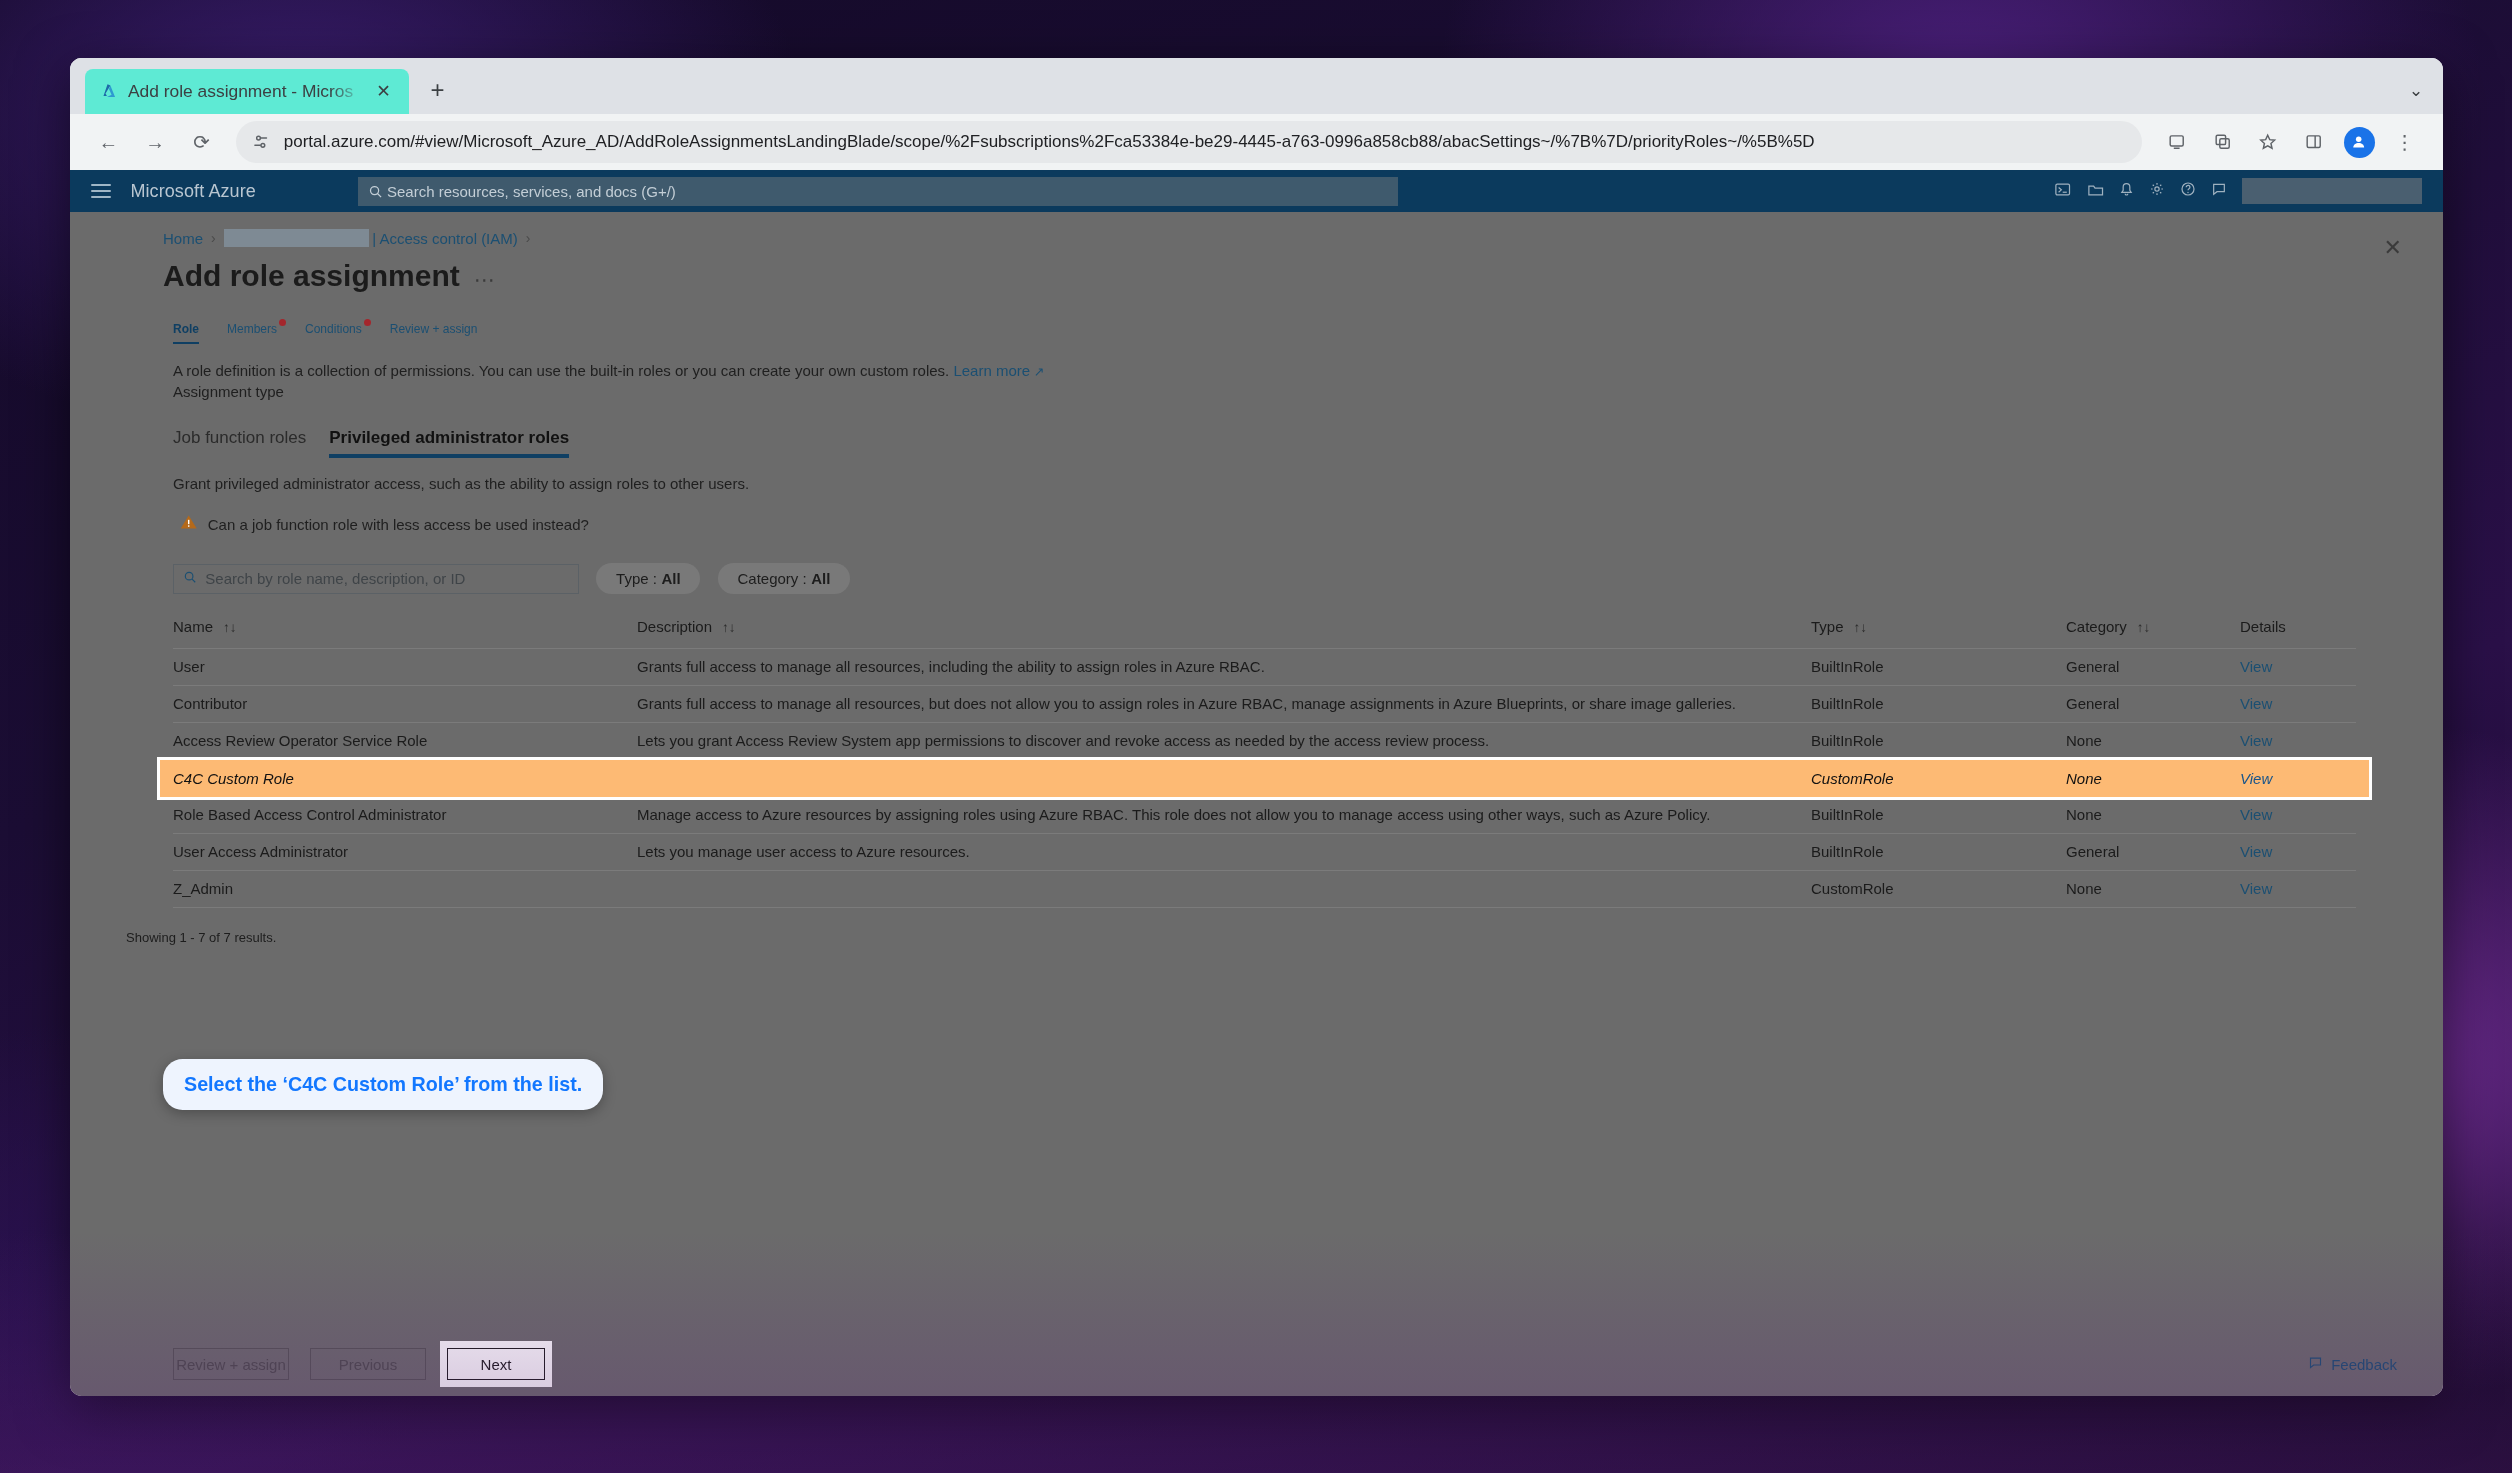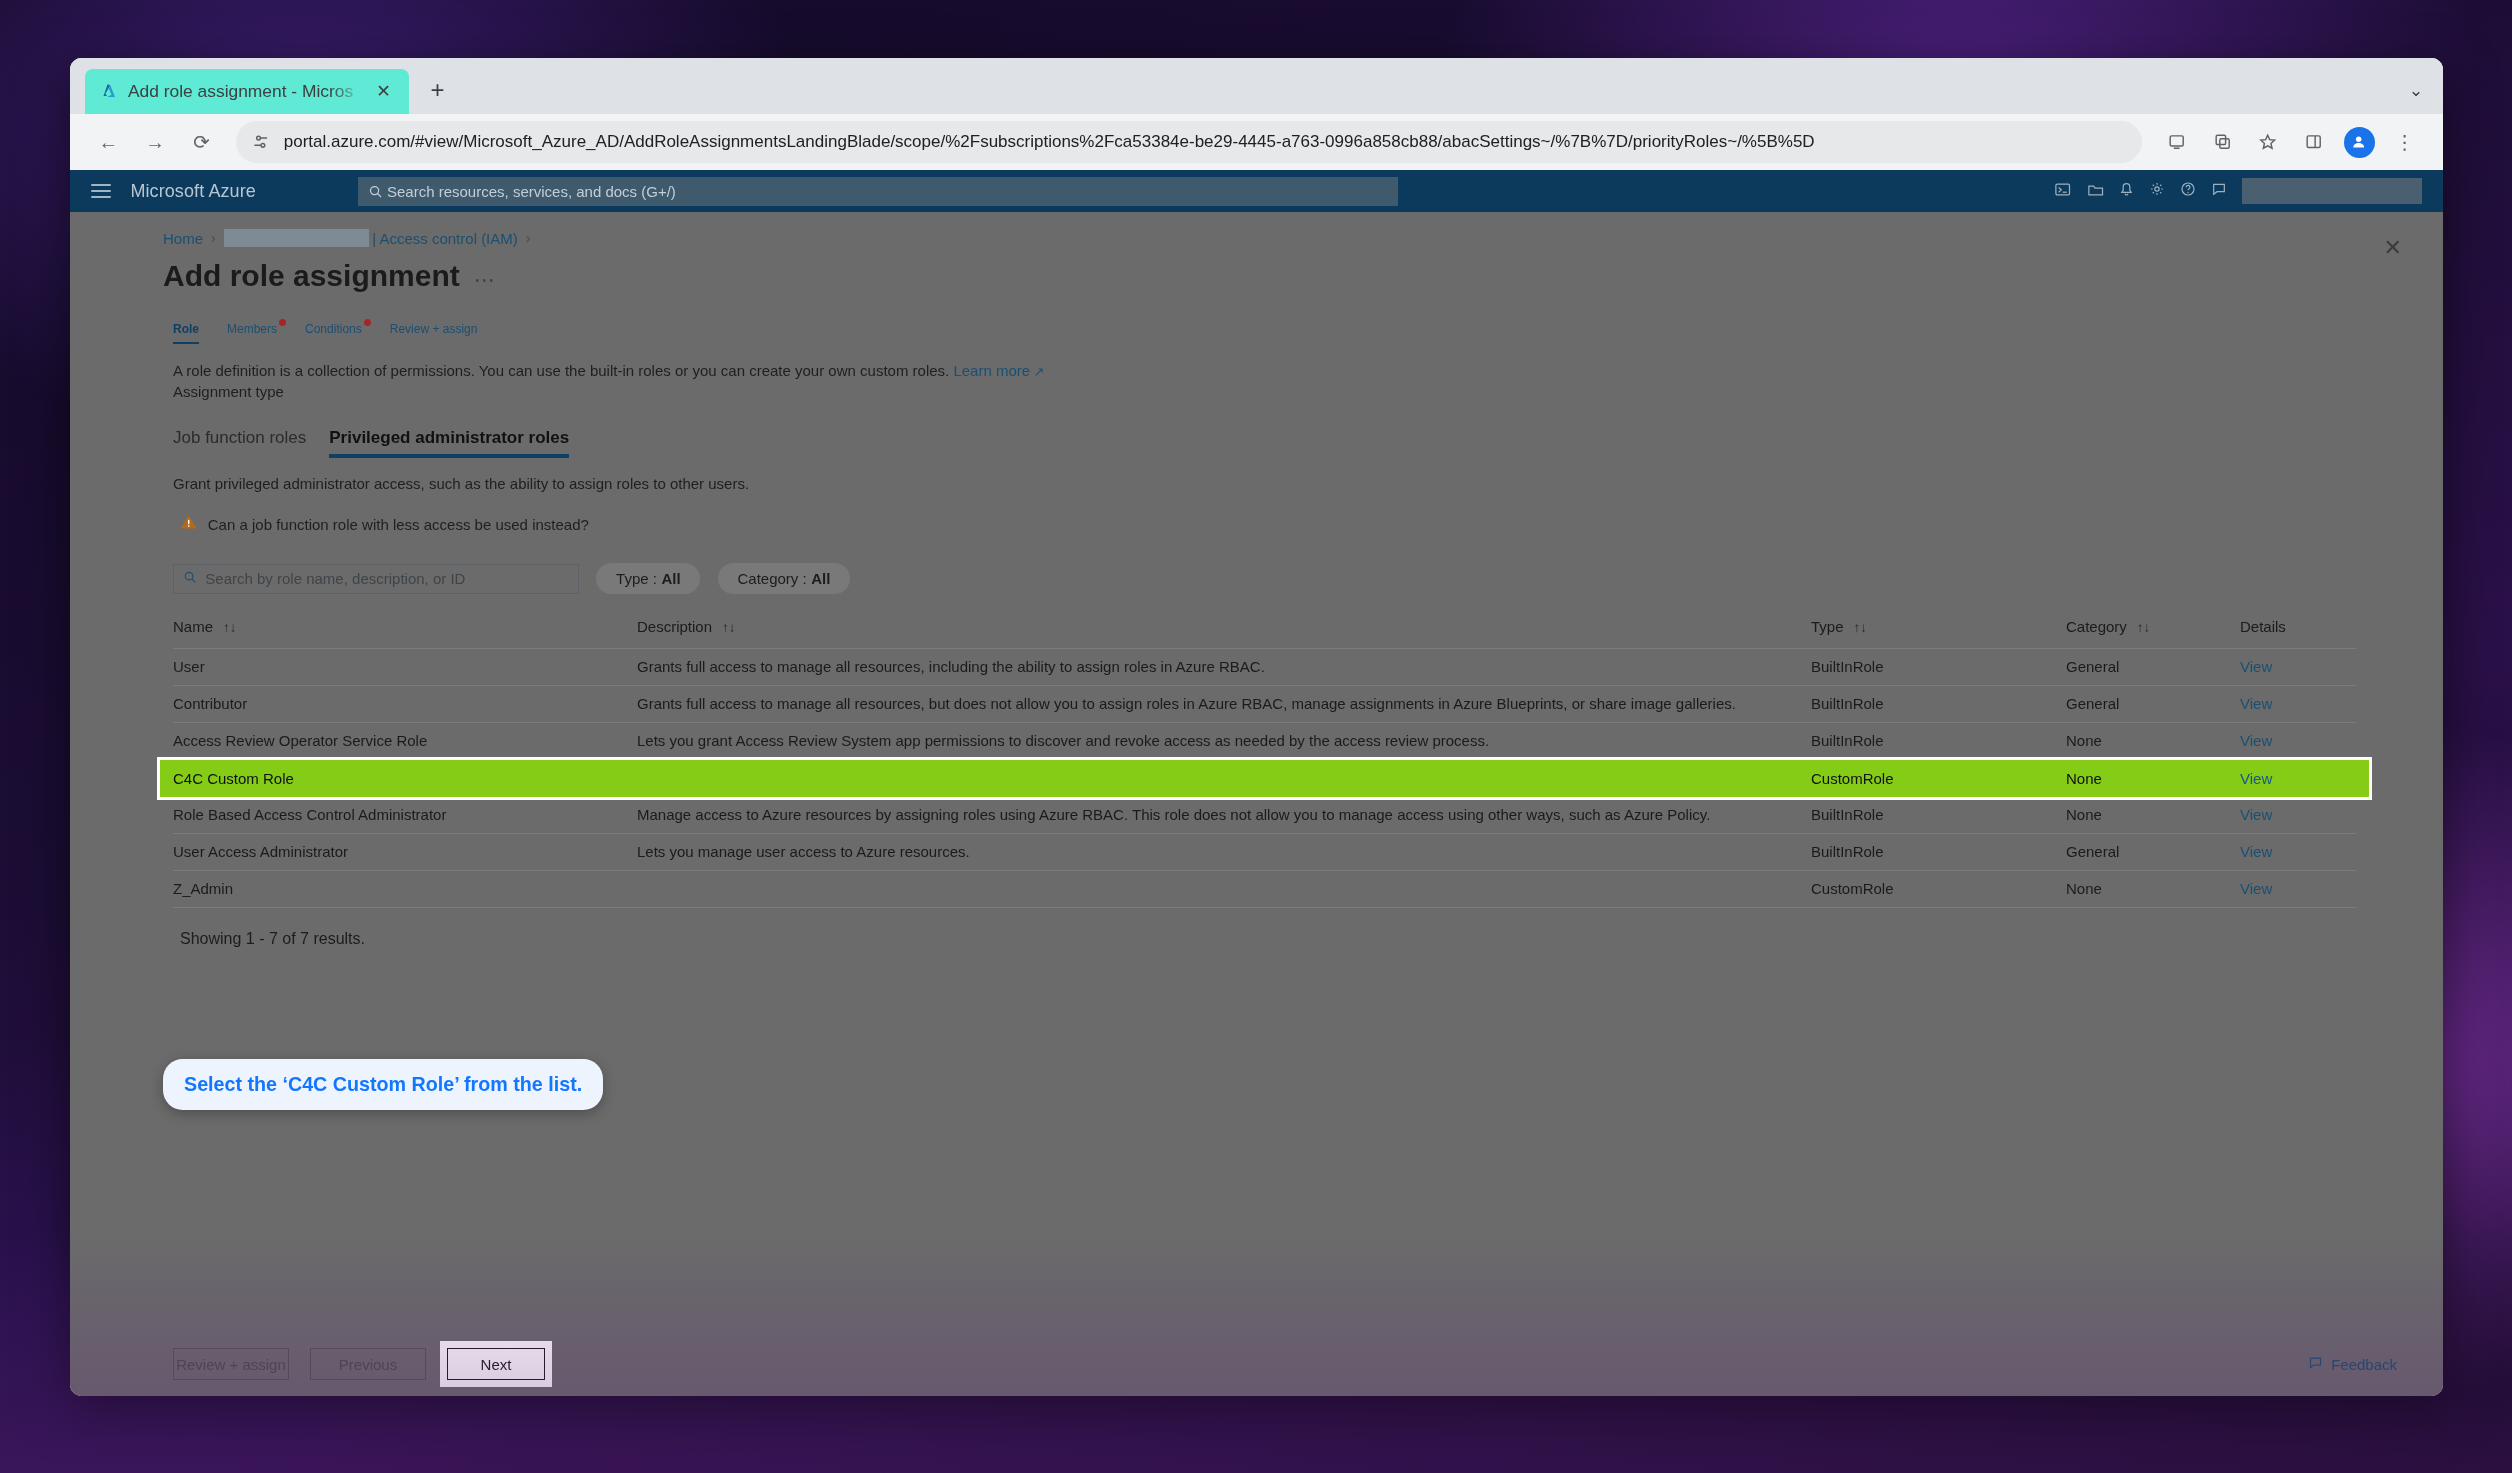--- a/index.html
+++ b/index.html
@@ -291,35 +291,36 @@
   .c-desc  { flex: 1 1 auto; padding-right: 23px; }
   .c-type  { width: 255px; flex: 0 0 255px; }
   .c-cat   { width: 174px; flex: 0 0 174px; }
   .c-det   { width: 116px; flex: 0 0 116px; }
   .sortic { color: #2b2b2b; margin-left: 5.8px; font-size: 13.3px; }
   .viewlink { color: #1b4f72; text-decoration: none; }
 
   
   .trow.spotlight {
     position: relative;
-    background: #84cc16;
+    background: #fdba74;
     color: #111;
     border: none;
     margin: 0 -12.7px;
     padding: 0 12.7px;
     height: 37px;
     outline: 3.5px solid #ffffff;
     z-index: 5;
+    font-style: italic;
   }
   .trow.spotlight .viewlink { color: #18548a; }
   .spot-wrap { position: relative; z-index: 5; }
 
   .results {
-    padding-left: 110px; margin-top: 22px;
-    font-size: 16px; color: #1d1d1d;
+    padding-left: 56px; margin-top: 22px;
+    font-size: 13px; color: #1d1d1d;
   }
 
   
   .callout {
     position: absolute;
     background: #eef4fe;
     border-radius: 19.7px;
     display: flex; align-items: center;
     padding: 0 21px;
     font-size: 19.7px;

